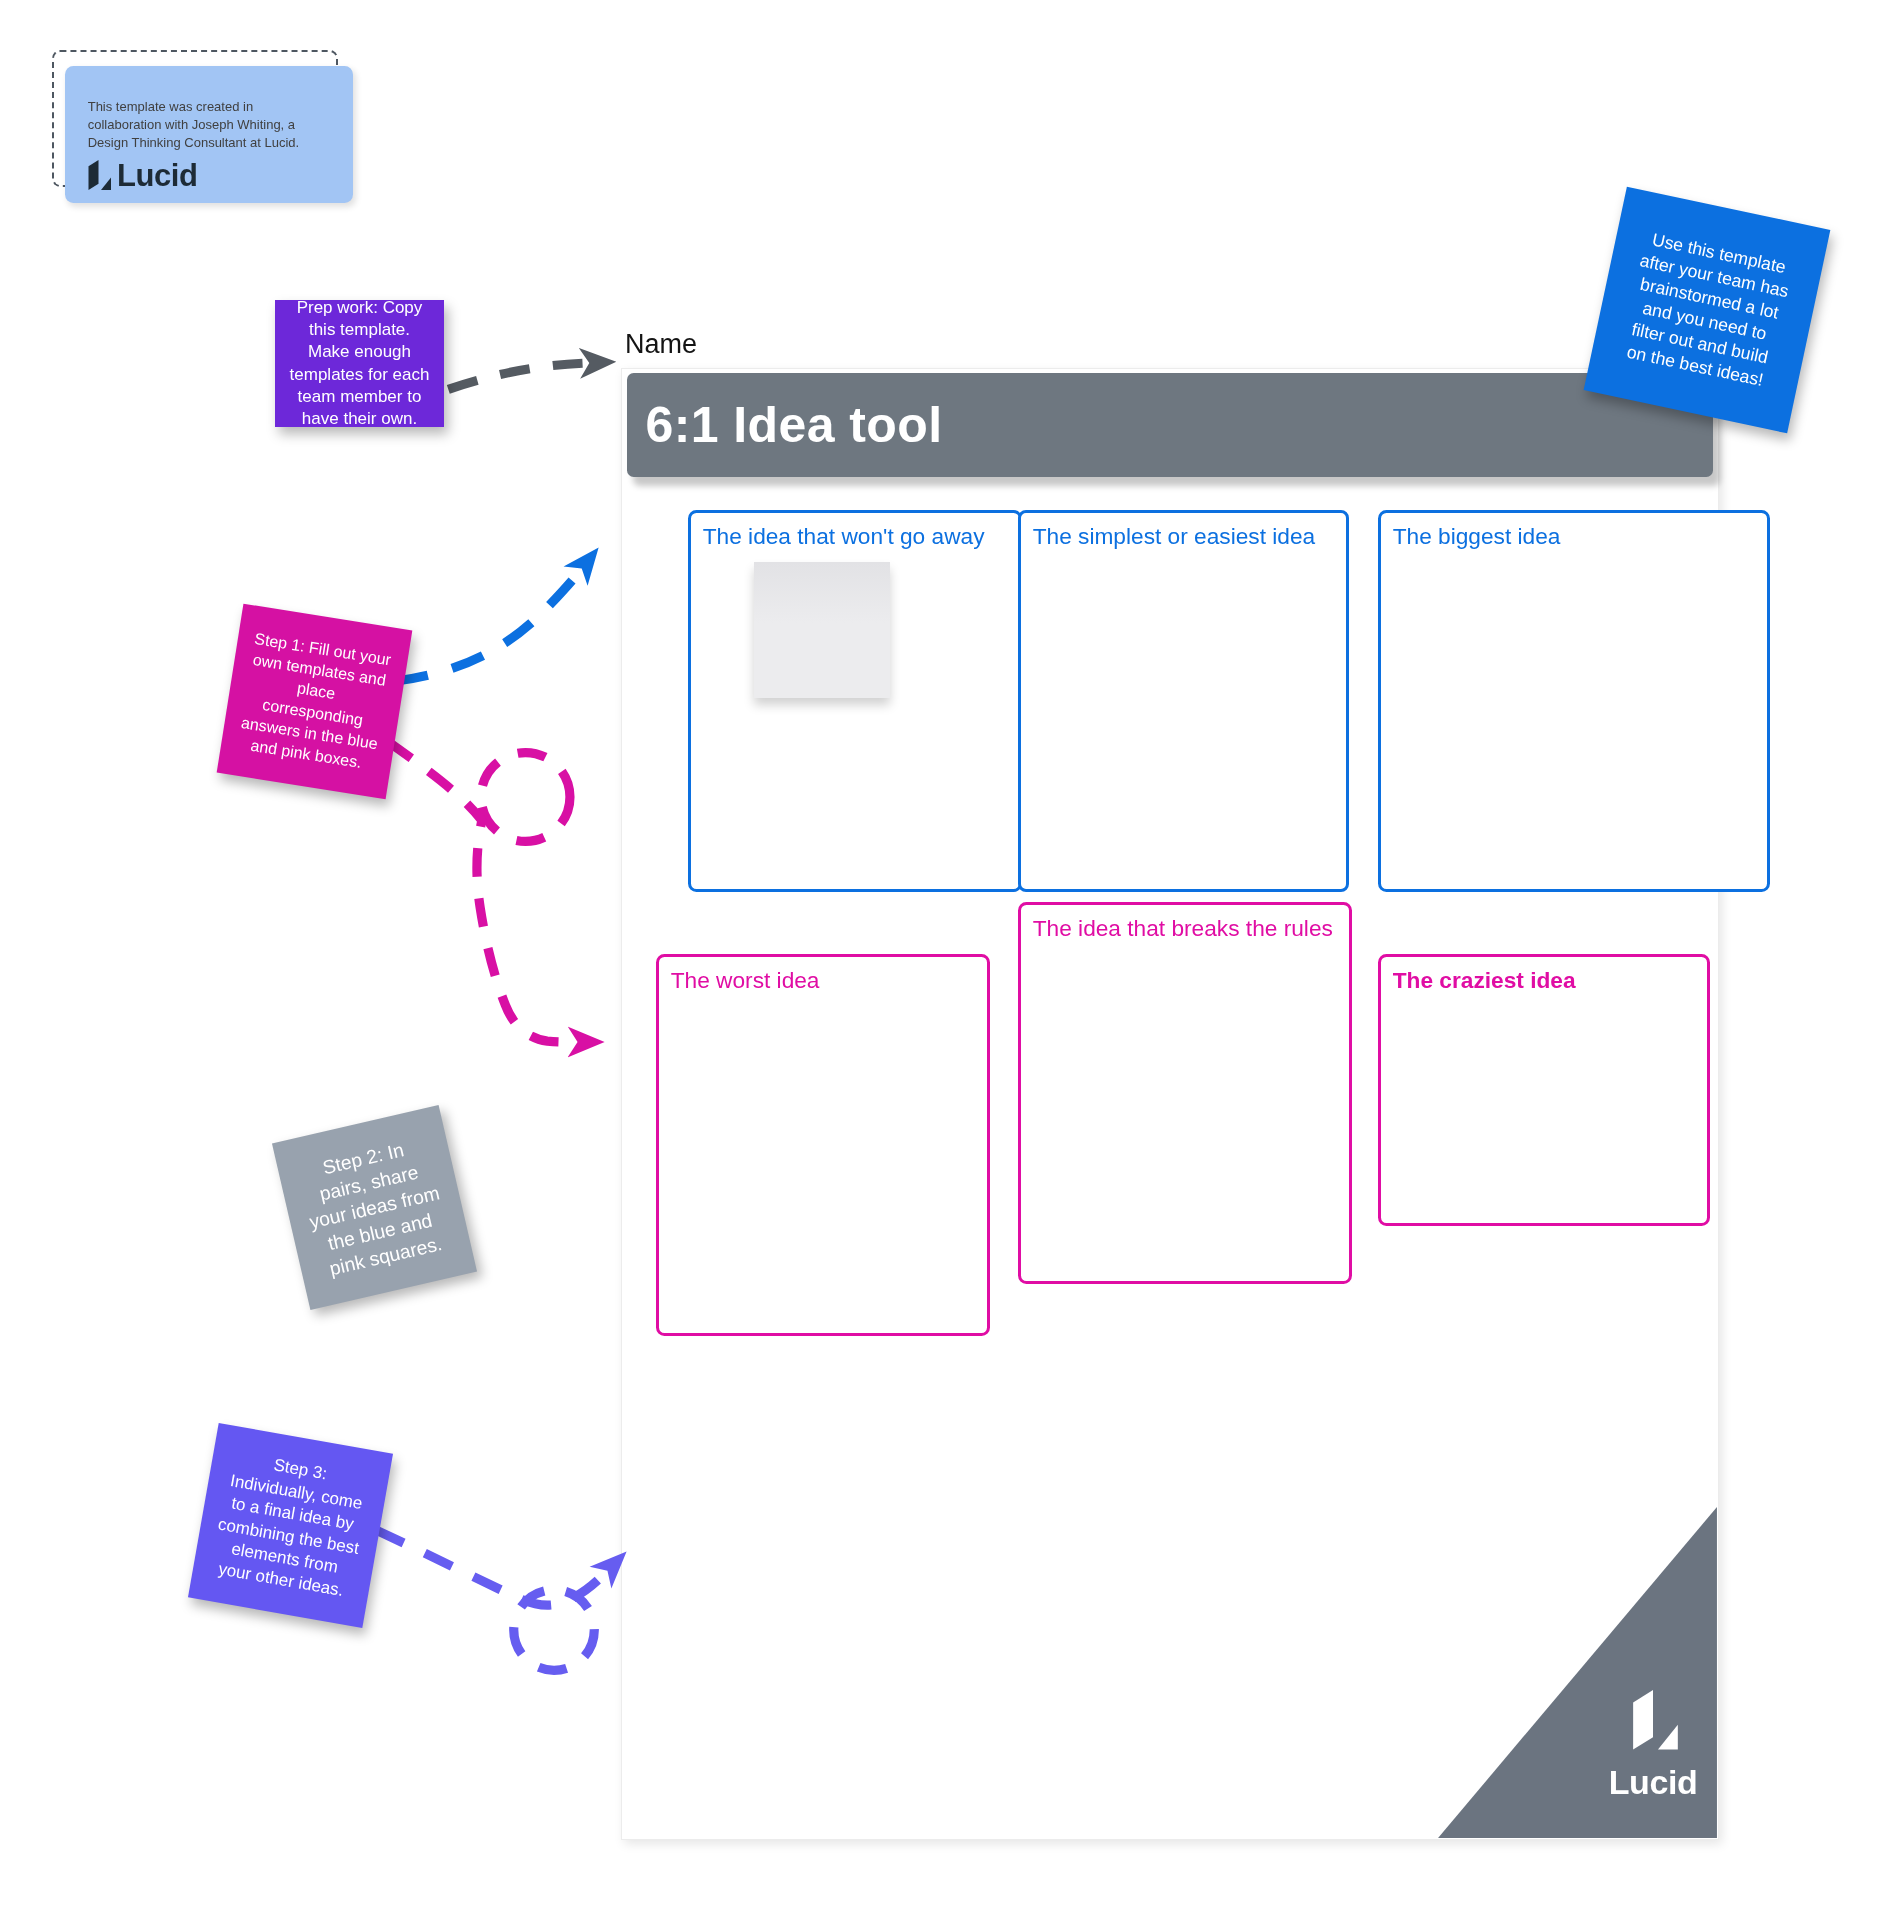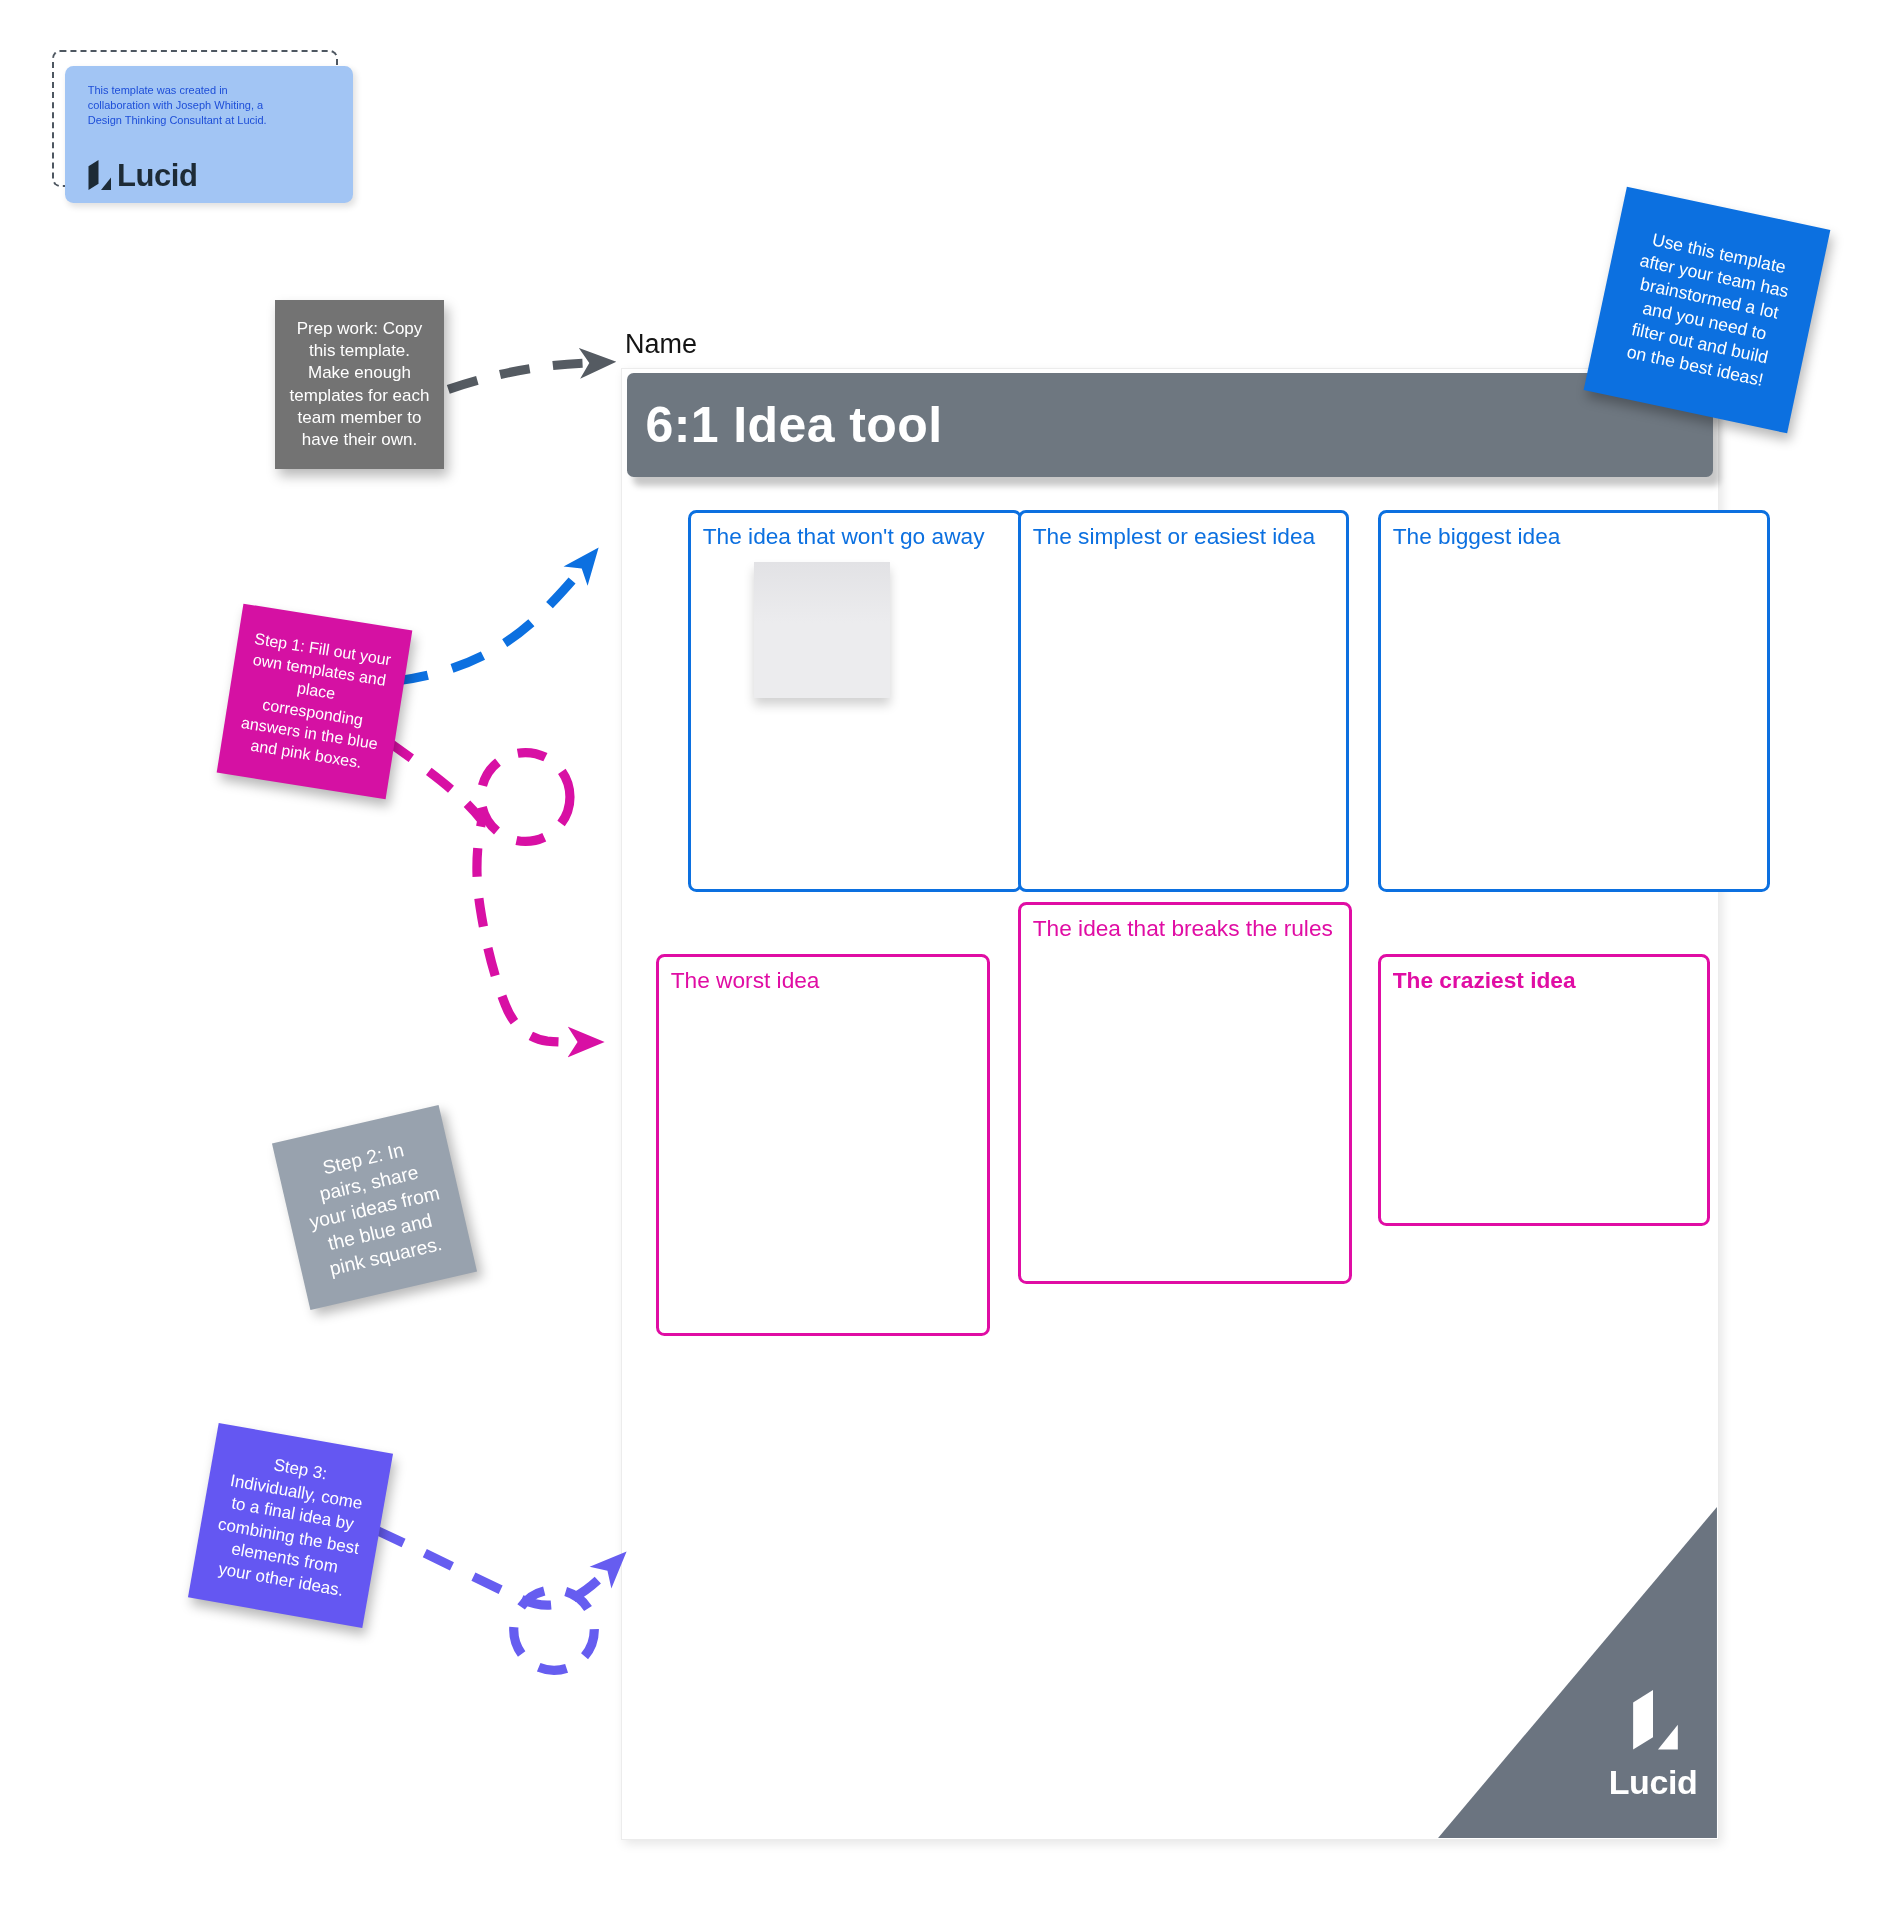--- a/index.html
+++ b/index.html
@@ -4,32 +4,32 @@
 <style>
   html,body{margin:0;padding:0;background:#ffffff;}
   #canvas{position:relative;width:1905px;height:1927px;background:#ffffff;overflow:hidden;
           font-family:"Liberation Sans",sans-serif;}
 
   
   .attr-frame{position:absolute;left:52px;top:50px;width:282px;height:133px;
               border:2.5px dashed #4e5761;border-radius:8.4px;}
   .attr-card{position:absolute;left:65px;top:66px;width:288px;height:137px;background:#a2c5f4;
              border-radius:8.4px;box-shadow:2.5px 3.4px 6.7px rgba(0,0,0,0.12);}
-  .attr-text{position:absolute;left:22.7px;top:17px;font-size:11px;line-height:1.38;color:#1d4ed8;
+  .attr-text{position:absolute;left:22.7px;top:32px;font-size:13px;line-height:1.38;color:#404040;
              white-space:pre-line;}
   .attr-logo{position:absolute;left:21px;top:91px;display:flex;align-items:center;gap:5.9px;}
   .attr-logo .word{font-size:31px;font-weight:bold;color:#1d2b36;letter-spacing:-0.4px;}
 
   
   .sticky{position:absolute;display:flex;align-items:center;justify-content:center;
           text-align:center;color:#ffffff;white-space:pre-line;
           box-shadow:4.2px 6.7px 11.7px rgba(0,0,0,0.28);}
   .sticky-use  {left:1603px;top:206px;width:208px;height:208px;background:#0c70e0;
                 transform:rotate(12deg);font-size:17.6px;line-height:1.3;z-index:6;}
-  .sticky-prep {left:275px;top:300px;width:169px;height:169px;background:#737373;
+  .sticky-prep {left:275px;top:300px;width:169px;height:127px;background:#6d28d9;
                 font-size:17px;line-height:1.3;z-index:6;}
   .sticky-step1{left:229px;top:616px;width:171px;height:171px;background:#d511a3;
                 transform:rotate(9deg);font-size:16px;line-height:1.32;z-index:6;}
   .sticky-step2{left:289px;top:1122px;width:171px;height:171px;background:#98a2ae;
                 transform:rotate(-13deg);font-size:19.3px;line-height:1.3;z-index:6;}
   .sticky-step3{left:202px;top:1437px;width:177px;height:177px;background:#6457f2;
                 transform:rotate(10deg);font-size:17px;line-height:1.32;z-index:6;}
 
   
   .board{position:absolute;left:621px;top:368px;width:1098px;height:1472px;background:#ffffff;

